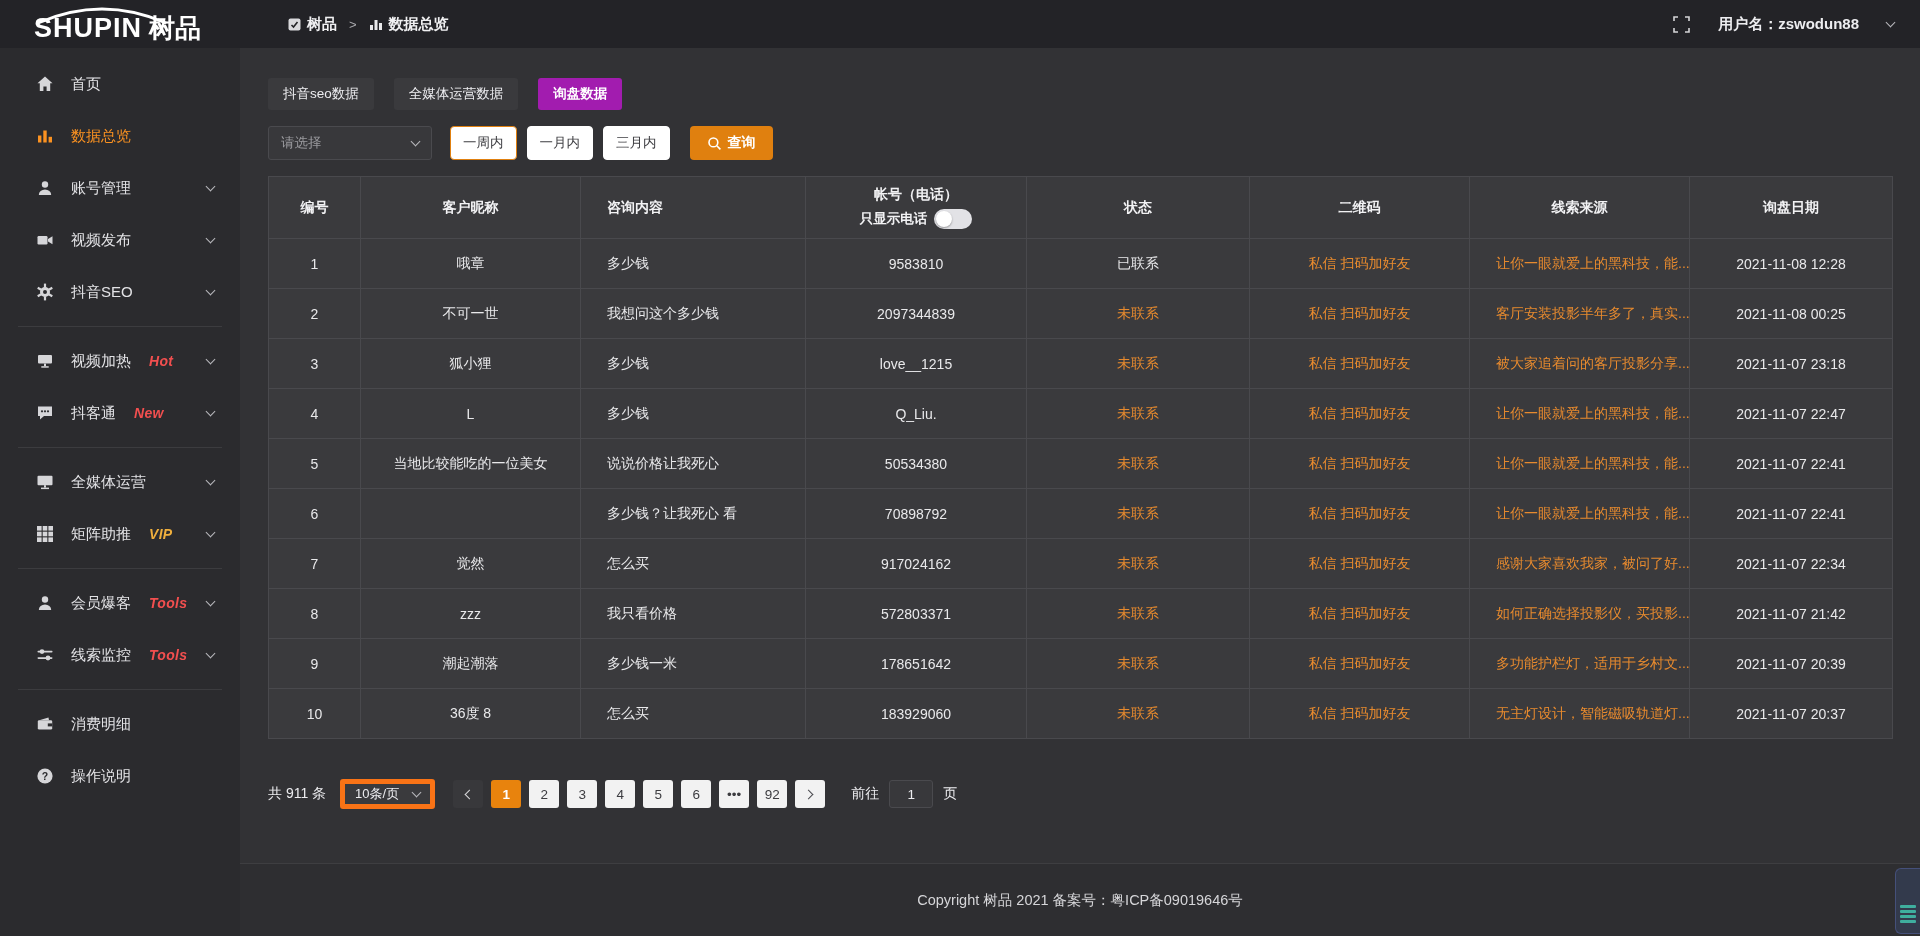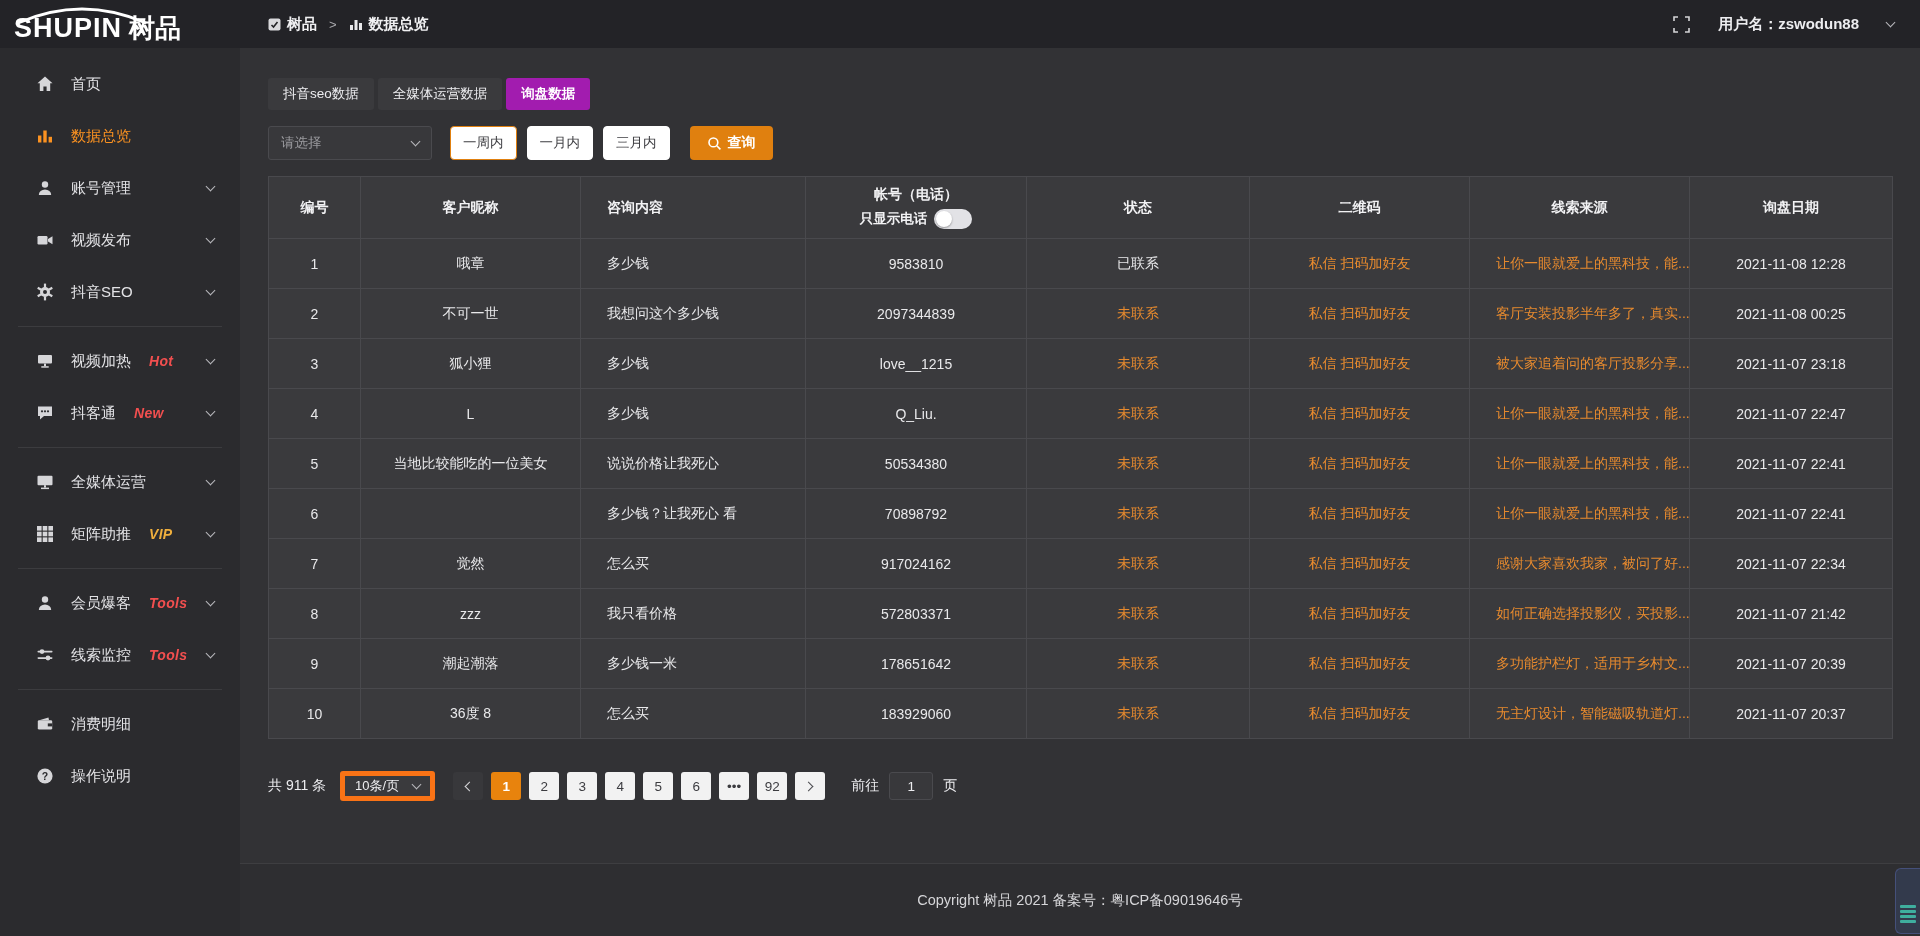--- a/index.html
+++ b/index.html
@@ -1,21 +1,21 @@
 <!DOCTYPE html>
 <html><head>
 <meta charset="utf-8">
 <style>
   * { margin:0; padding:0; box-sizing:border-box; }
   html,body { background:#1c1c1e; }
   body { font-family:"Liberation Sans","DejaVu Sans",sans-serif; }
   .page { position:relative; width:1920px; height:936px; overflow:hidden; background:#323235; }
 
   
-  .top-header { position:absolute; top:0; left:0; width:1920px; height:48px; background:#232327; display:flex; align-items:center; z-index:5; }
+  .top-header { position:absolute; top:0; left:0; width:1920px; height:48px; background:#232327; display:flex; align-items:center; z-index:5;padding-left:20px; }
   .logo { width:240px; height:48px; position:relative; display:flex; align-items:flex-end; padding:0 0 6px 14px; cursor:pointer; }
   .logo svg.arc { position:absolute; top:3px; left:12px; }
   .logo-en { color:#fff; font-size:27px; font-weight:700; letter-spacing:1px; line-height:1; }
   .logo-cn { color:#fff; font-size:26px; font-weight:700; margin-left:7px; line-height:1.05; }
   .breadcrumb { display:flex; align-items:center; margin-left:28px; color:#f0f0f2; font-size:15px; font-weight:700; }
   .breadcrumb .bc-ico { margin-right:6px; display:flex; }
   .bc-sep { color:#a9a9ad; margin:0 12px; font-size:13px; font-weight:400; }
   .header-right { margin-left:auto; display:flex; align-items:center; gap:28px; padding-right:26px; color:#ededf0; font-size:15px; font-weight:700; }
   .chev { display:inline-block; width:7px; height:7px; border-right:1.6px solid #b9b9bd; border-bottom:1.6px solid #b9b9bd; transform:rotate(45deg); margin-top:-3px; }
   .fullscreen-btn { display:flex; cursor:pointer; }
@@ -29,33 +29,33 @@
   .s-item.active .s-ico { fill:#fb9221; }
   .s-badge { font-style:italic; font-weight:700; font-size:14px; margin-left:18px; letter-spacing:.3px; }
   .s-badge.red { color:#f24f4f; }
   .s-badge.gold { color:#efaf3d; }
   .s-chev { position:absolute; right:26px; top:50%; margin-top:-5px; }
   .s-divider { height:1px; background:#3c3c3f; margin:8px 18px; }
   .side-scrollbar { position:absolute; left:252px; top:80px; width:5px; height:620px; background:#828288; opacity:.45; border-radius:3px; }
 
   
   .main { position:absolute; left:240px; top:48px; right:0; bottom:0; display:flex; flex-direction:column; background:#323235; }
-  .tabs-row { margin:30px 28px 0; display:flex; gap:4px; }
+  .tabs-row { margin:30px 28px 0; display:flex; gap:20px; }
   .tab-btn { height:32px; padding:0 15px; background:#3a3a3d; color:#ededf0; border:none; border-radius:3px; font-size:13.5px; cursor:pointer; font-family:inherit; }
   .tab-btn.active { background:#a21caf; color:#fff; font-weight:700; }
 
   .filter-row { margin:16px 28px 0; display:flex; align-items:center; }
   .select-box { width:164px; height:34px; background:#38383b; border:1px solid #4a4a4e; border-radius:3px; display:flex; align-items:center; justify-content:space-between; padding:0 12px; color:#9a9a9e; font-size:13.5px; cursor:pointer; }
   .range-btn { height:34px; min-width:64px; padding:0 12px; margin-left:10px; background:#fff; color:#3c3c40; border:1px solid #fff; border-radius:4px; font-size:13.5px; cursor:pointer; font-family:inherit; }
   .range-btn:first-of-type { margin-left:18px; }
   .range-btn.selected { border:1px solid #e0800f; }
   .query-btn { height:34px; margin-left:20px; padding:0 17px; background:#e0800f; color:#fff; border:none; border-radius:4px; font-size:14px; font-weight:700; cursor:pointer; display:flex; align-items:center; gap:6px; font-family:inherit; }
 
   
-  .data-table { margin:16px 28px 8px; border-collapse:collapse; table-layout:fixed; width:1624px; background:#3a3a3d; }
+  .data-table { margin:16px 28px 16px; border-collapse:collapse; table-layout:fixed; width:1624px; background:#3a3a3d; }
   .data-table th, .data-table td { border:1px solid #49494d; font-size:14px; color:#e9e9eb; overflow:hidden; white-space:nowrap; }
   .data-table th { height:62px; font-weight:700; color:#f2f2f4; text-align:center; }
   .data-table td { height:50px; text-align:center; }
   th.th-left, td.td-l { text-align:left; padding-left:26px; }
   td.td-link { color:#e78a2e; cursor:pointer; }
   td.st-pending { color:#e78a2e; }
   td.st-done { color:#e9e9eb; }
   .th-phone-l2 { display:flex; align-items:center; justify-content:center; gap:7px; margin-top:5px; font-weight:700; font-size:13.5px; }
   .toggle { width:38px; height:20px; background:#e2e2e6; border-radius:10px; position:relative; cursor:pointer; display:inline-block; }
   .toggle .knob { position:absolute; left:2px; top:2px; width:16px; height:16px; border-radius:50%; background:#fff; box-shadow:0 1px 2px rgba(0,0,0,.35); }

